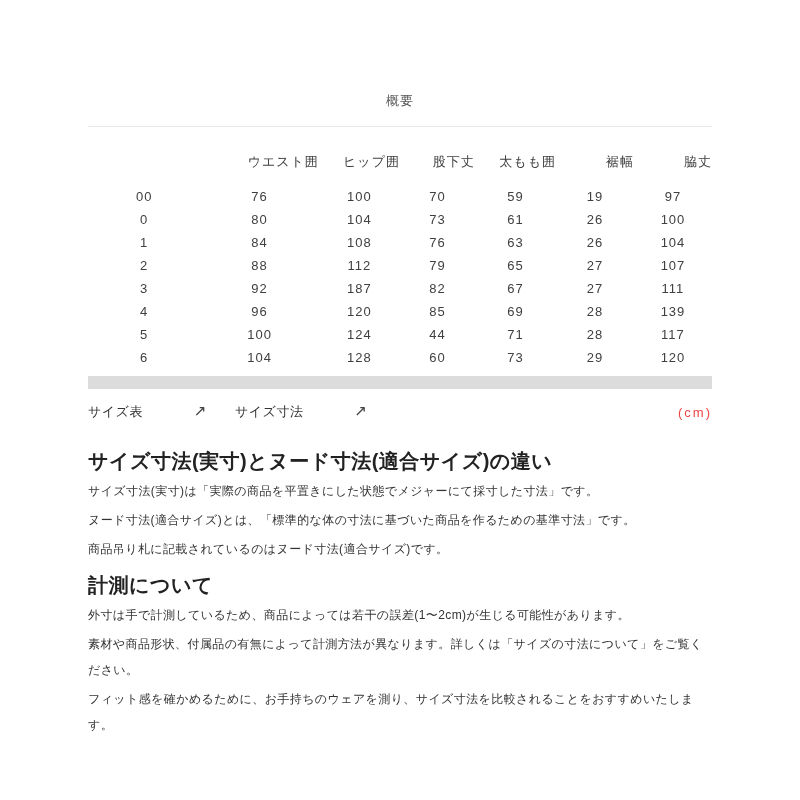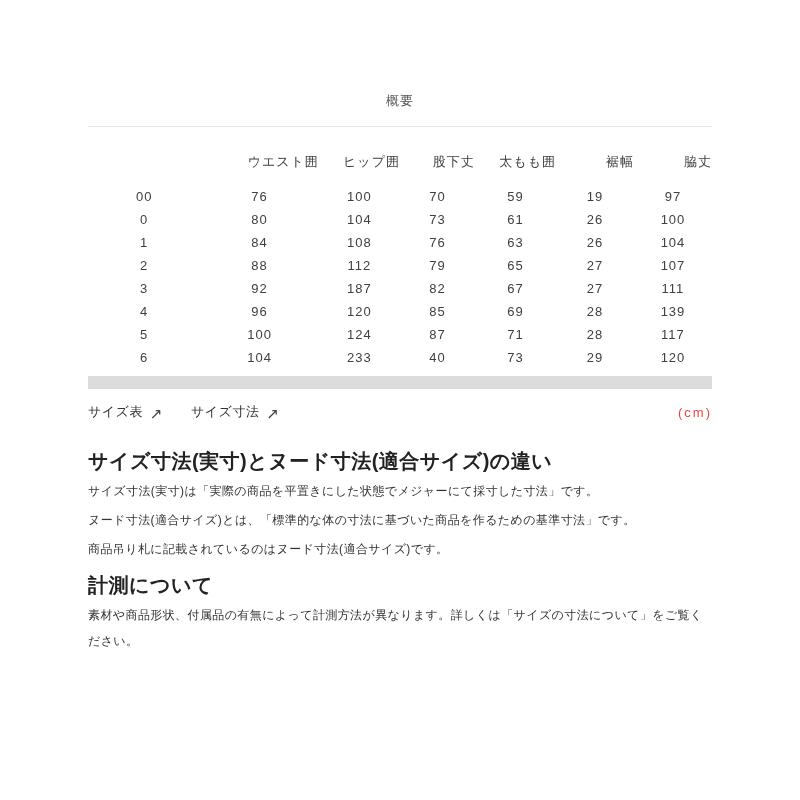--- a/index.html
+++ b/index.html
@@ -72,24 +72,25 @@
   
   .links-row {
     margin-top: 14px;
     display: flex;
     align-items: center;
     font-size: 13px;
     color: #333333;
   }
   .link {
     display: inline-flex;
-    align-items: flex-end;
+    align-items: flex-start;
     margin-right: 28px;
     letter-spacing: 0.5px;
     cursor: pointer;
+    gap: 44px;
   }
   .link .arrow {
     margin-left: 7px;
     font-size: 15px;
     line-height: 1;
     color: #444444;
   }
   .unit-note {
     margin-left: auto;
     letter-spacing: 2px;
@@ -187,30 +188,30 @@
           <td>120</td>
           <td>85</td>
           <td>69</td>
           <td>28</td>
           <td>139</td>
         </tr>
         <tr>
           <td>5</td>
           <td>100</td>
           <td>124</td>
-          <td>87</td>
+          <td>44</td>
           <td>71</td>
           <td>28</td>
           <td>117</td>
         </tr>
         <tr>
           <td>6</td>
           <td>104</td>
-          <td>233</td>
-          <td>40</td>
+          <td>128</td>
+          <td>60</td>
           <td>73</td>
           <td>29</td>
           <td>120</td>
         </tr>
       </tbody>
   </table>
 
   <div class="scrollbar"></div>
 
   <div class="links-row">
@@ -226,17 +227,19 @@
 
   <div>
       <div class="section">
         <h3>サイズ寸法(実寸)とヌード寸法(適合サイズ)の違い</h3>
         <p>サイズ寸法(実寸)は「実際の商品を平置きにした状態でメジャーにて採寸した寸法」です。</p>
         <p>ヌード寸法(適合サイズ)とは、「標準的な体の寸法に基づいた商品を作るための基準寸法」です。</p>
         <p>商品吊り札に記載されているのはヌード寸法(適合サイズ)です。</p>
       </div>
       <div class="section">
         <h3>計測について</h3>
+        <p>外寸は手で計測しているため、商品によっては若干の誤差(1〜2cm)が生じる可能性があります。</p>
         <p>素材や商品形状、付属品の有無によって計測方法が異なります。詳しくは「サイズの寸法について」をご覧ください。</p>
+        <p>フィット感を確かめるために、お手持ちのウェアを測り、サイズ寸法を比較されることをおすすめいたします。</p>
       </div>
     </div>
 
 </div>
 
 </body></html>

